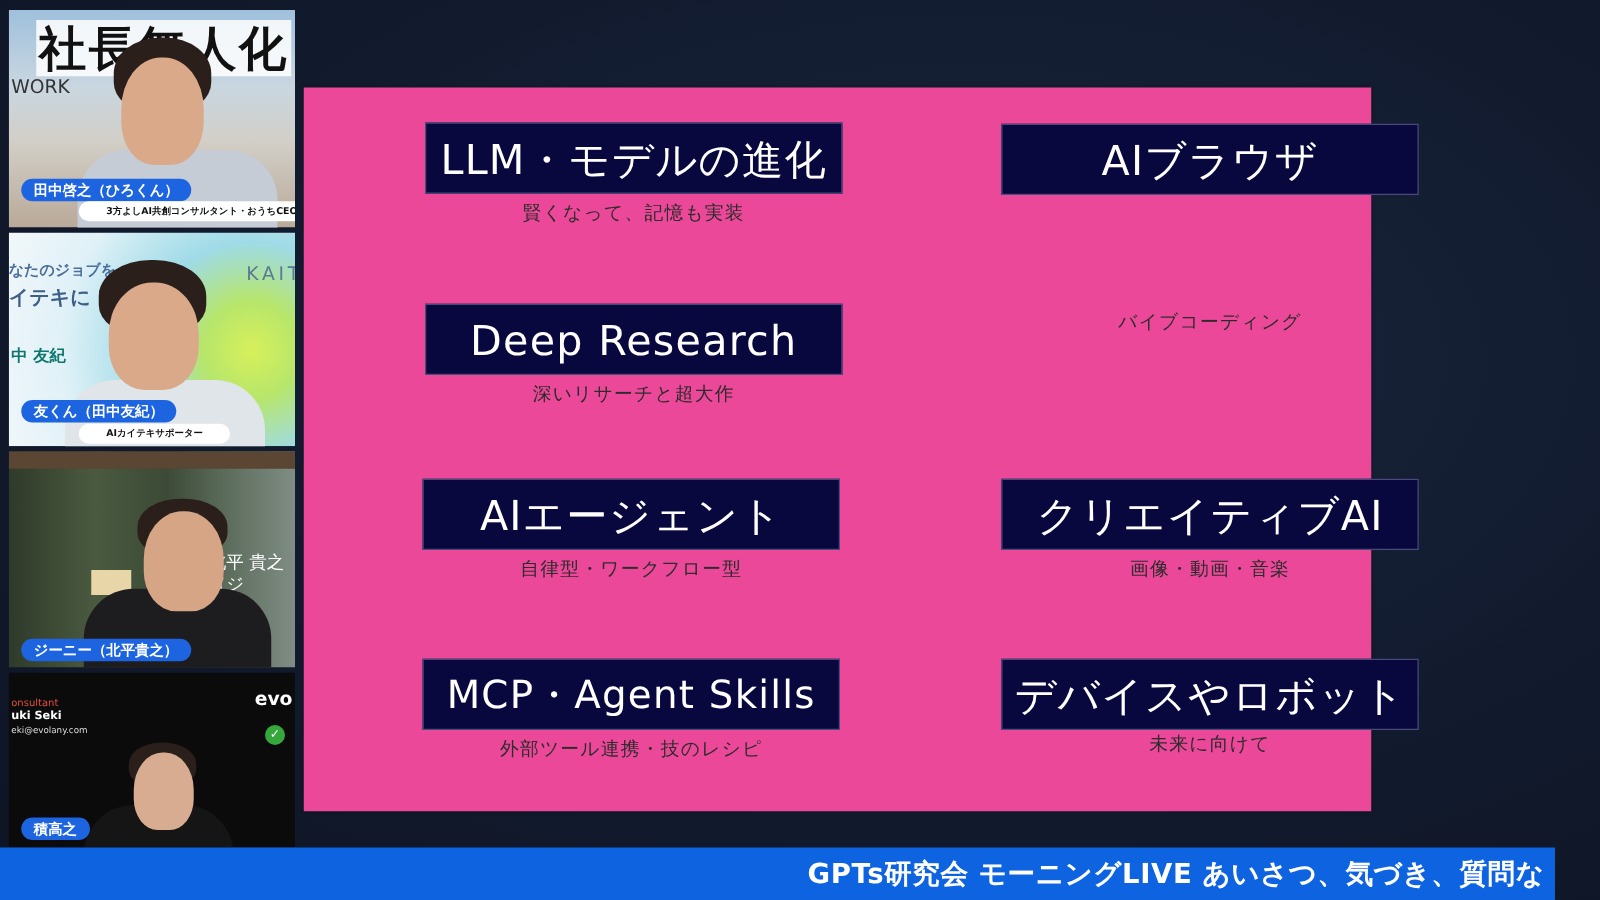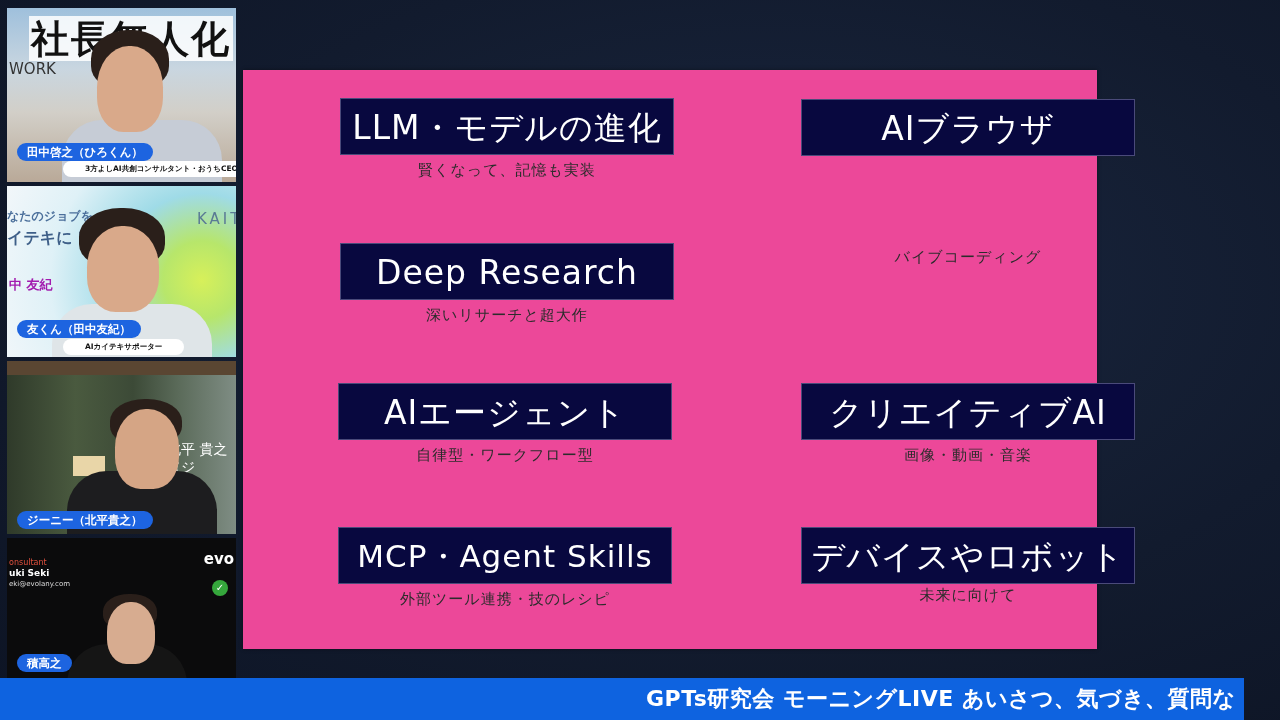--- a/index.html
+++ b/index.html
@@ -96,21 +96,21 @@
     <div class="person head" style="left:90px;top:38px;width:66px;height:86px;"></div>
     <div class="name-tag" style="top:135px;">田中啓之（ひろくん）</div>
     <div class="sub-tag" style="top:153px;">3方よしAI共創コンサルタント・おうちCEO</div>
   </div>
 
   <div class="tile t2">
     <div class="bg"></div>
     <div class="bg-small" style="left:0;top:22px;font-size:12px;font-weight:bold;color:#4b6f9b;">なたのジョブを</div>
     <div class="bg-small" style="left:0;top:42px;font-size:16px;font-weight:bold;color:#3e5f88;">イテキに！</div>
     <div class="bg-small" style="left:190px;top:24px;font-size:15px;color:#5a7a95;letter-spacing:3px;">KAITE</div>
-    <div class="bg-small" style="left:2px;top:90px;font-size:13px;font-weight:bold;color:#a21caf;">中 友紀</div>
+    <div class="bg-small" style="left:2px;top:90px;font-size:13px;font-weight:bold;color:#0f766e;">中 友紀</div>
     <div class="body-shirt" style="left:45px;top:118px;width:160px;height:60px;background:#dfe5e8;"></div>
     <div class="person hair" style="left:72px;top:22px;width:86px;height:60px;"></div>
     <div class="person head" style="left:80px;top:40px;width:72px;height:86px;"></div>
     <div class="name-tag" style="top:134px;">友くん（田中友紀）</div>
     <div class="sub-tag" style="top:153px;">AIカイテキサポーター</div>
   </div>
 
   <div class="tile t3">
     <div class="bg"></div>
     <div style="position:absolute;left:0;top:0;width:229px;height:14px;background:#5a4632;"></div>

